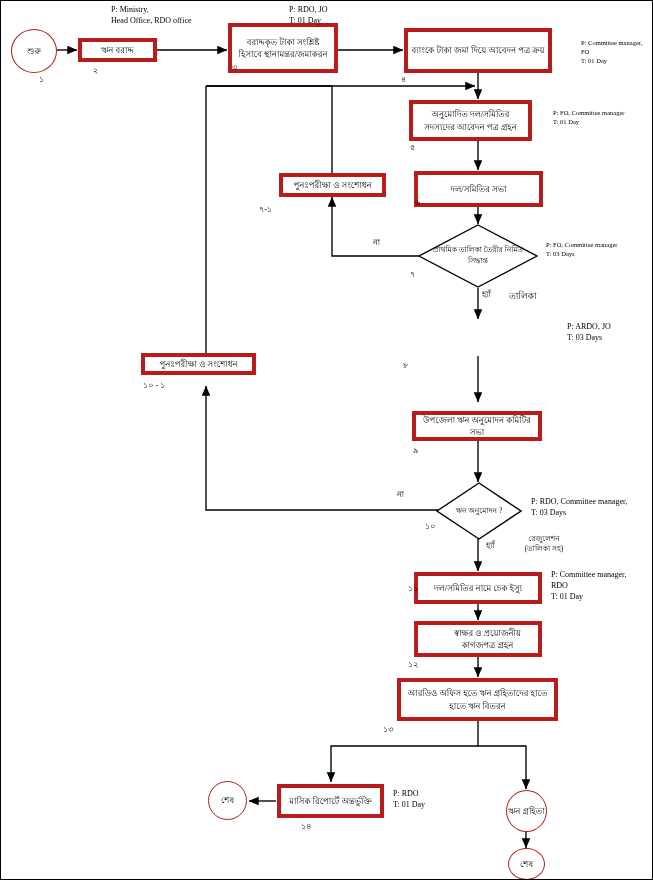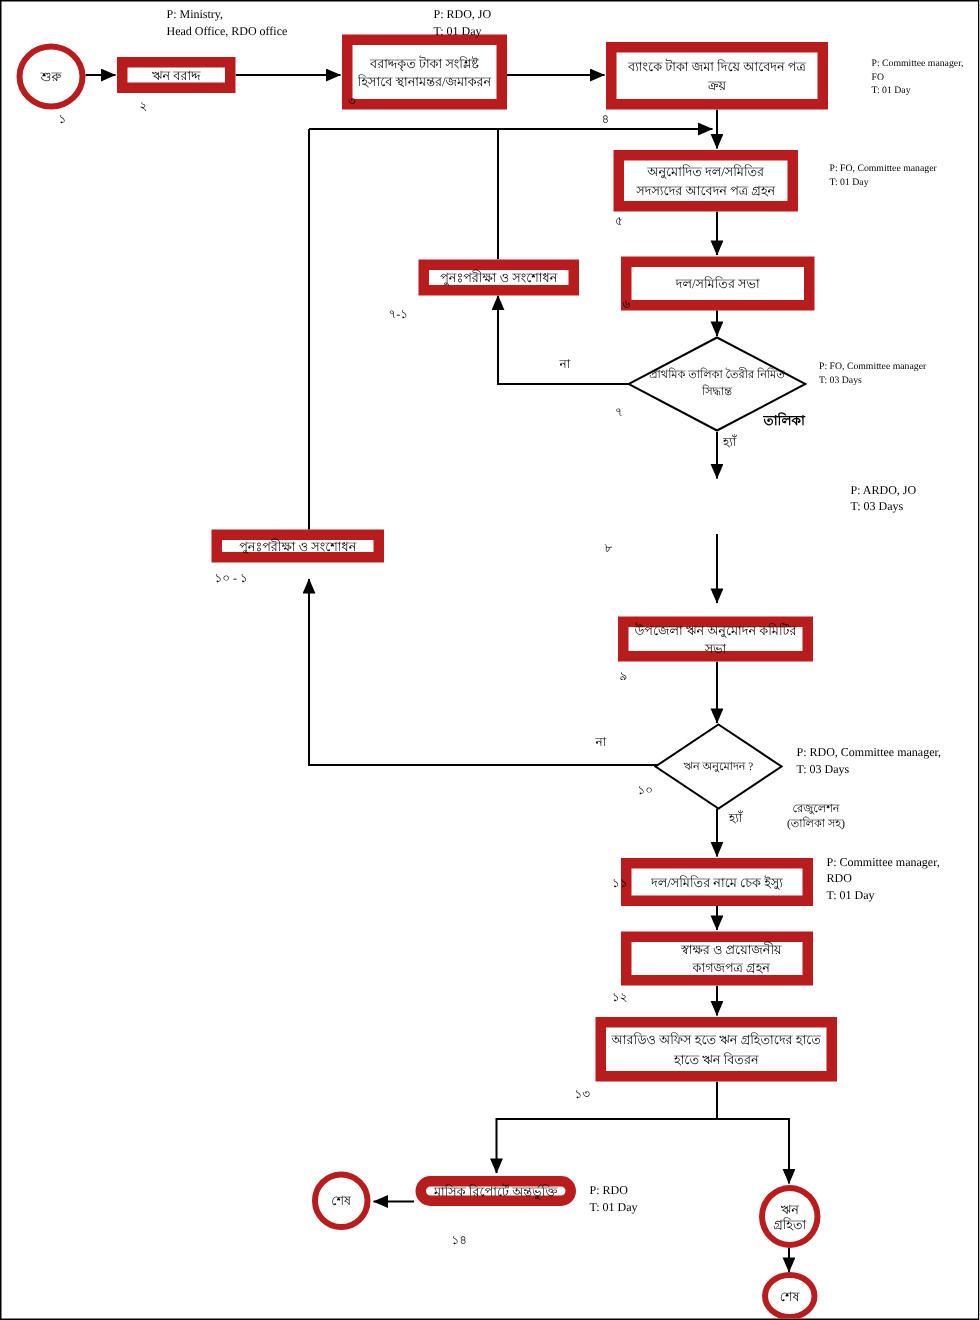--- a/index.html
+++ b/index.html
@@ -1,21 +1,21 @@
 <!DOCTYPE html>
 <html><head>
 <meta charset="utf-8">
 <style>
   html,body{margin:0;padding:0;background:#ffffff;}
   body{font-family:"Liberation Serif", serif;}
   #page{position:relative;width:653px;height:880px;background:#fff;border:1px solid #000;box-sizing:border-box;overflow:hidden;}
   svg.layer{position:absolute;left:0;top:0;width:653px;height:880px;}
   .node{position:absolute;box-sizing:border-box;display:flex;align-items:center;justify-content:center;text-align:center;}
-  .box{border:7px solid #b91c1c;background:#fff;font-size:8.5px;line-height:1.45;padding:2px 3px;}
-  .circle{border:4px solid #b91c1c;background:#fff;border-radius:50%;font-size:8.5px;line-height:1.2;}
+  .box{border:4px solid #b91c1c;background:#fff;font-size:8.5px;line-height:1.45;padding:2px 3px;}
+  .circle{border:1px solid #b91c1c;background:#fff;border-radius:50%;font-size:8.5px;line-height:1.2;}
   .diamond-wrap{position:absolute;}
   .diamond-label{position:absolute;left:0;top:0;width:100%;height:100%;display:flex;align-items:center;justify-content:center;text-align:center;font-size:7.5px;line-height:1.45;padding:0 12px;box-sizing:border-box;}
   .anno{position:absolute;font-size:8px;line-height:1.35;color:#000;white-space:pre-line;}
   .anno-sm{position:absolute;font-size:6.5px;line-height:1.35;color:#000;white-space:pre-line;font-family:"Liberation Serif", serif;}
   .step{position:absolute;font-size:8px;color:#000;}
   .edge-label{position:absolute;font-size:8px;color:#000;}
   .note{position:absolute;font-size:7.5px;line-height:1.3;color:#000;text-align:center;white-space:pre-line;}
 </style>
 </head>
 <body>
@@ -146,21 +146,21 @@
   <div class="node box" style="left:413px;top:620px;width:128px;height:36px;padding-left:22px;">
     <span>স্বাক্ষর ও প্রয়োজনীয় কাগজপত্র গ্রহন</span>
   </div>
   <div class="step" style="left:407px;top:657px;">১২</div>
 
   <div class="node box" style="left:396px;top:677px;width:161px;height:43px;">
     <span>আরডিও অফিস হতে ঋন গ্রহিতাদের হাতে হাতে ঋন বিতরন</span>
   </div>
   <div class="step" style="left:382px;top:722px;">১৩</div>
 
-  <div class="node box" style="left:276px;top:783px;width:107px;height:20px;border-radius:11px;">
+  <div class="node box" style="left:276px;top:783px;width:107px;height:34px;">
     <span>মাসিক রিপোর্টে অন্তর্ভুক্তি</span>
   </div>
   <div class="step" style="left:300px;top:819px;">১৪</div>
 
   <div class="node circle" style="left:207px;top:780px;width:39px;height:39px;">
     <span>শেষ</span>
   </div>
 
   <div class="node circle" style="left:505px;top:789px;width:41px;height:42px;">
     <span>ঋন গ্রহিতা</span>
@@ -185,19 +185,19 @@
   <div class="anno" style="left:530px;top:496px;">P: RDO, Committee manager,
 T:  03 Days</div>
   <div class="anno" style="left:550px;top:569px;">P: Committee manager,
 RDO
 T:  01 Day</div>
   <div class="anno" style="left:392px;top:788px;">P: RDO
 T:  01 Day</div>
 
   <div class="edge-label" style="left:372px;top:235px;">না</div>
   <div class="edge-label" style="left:481px;top:287px;">হ্যাঁ</div>
-  <div class="edge-label" style="left:508px;top:272px;font-size:9px;font-weight:bold;">তালিকা</div>
+  <div class="edge-label" style="left:508px;top:288px;font-size:9px;">তালিকা</div>
   <div class="edge-label" style="left:396px;top:487px;">না</div>
   <div class="edge-label" style="left:485px;top:538px;">হ্যাঁ</div>
   <div class="note" style="left:512px;top:533px;width:62px;">রেজুলেশন
 (তালিকা সহ)</div>
 
 </div>
 
 </body></html>

